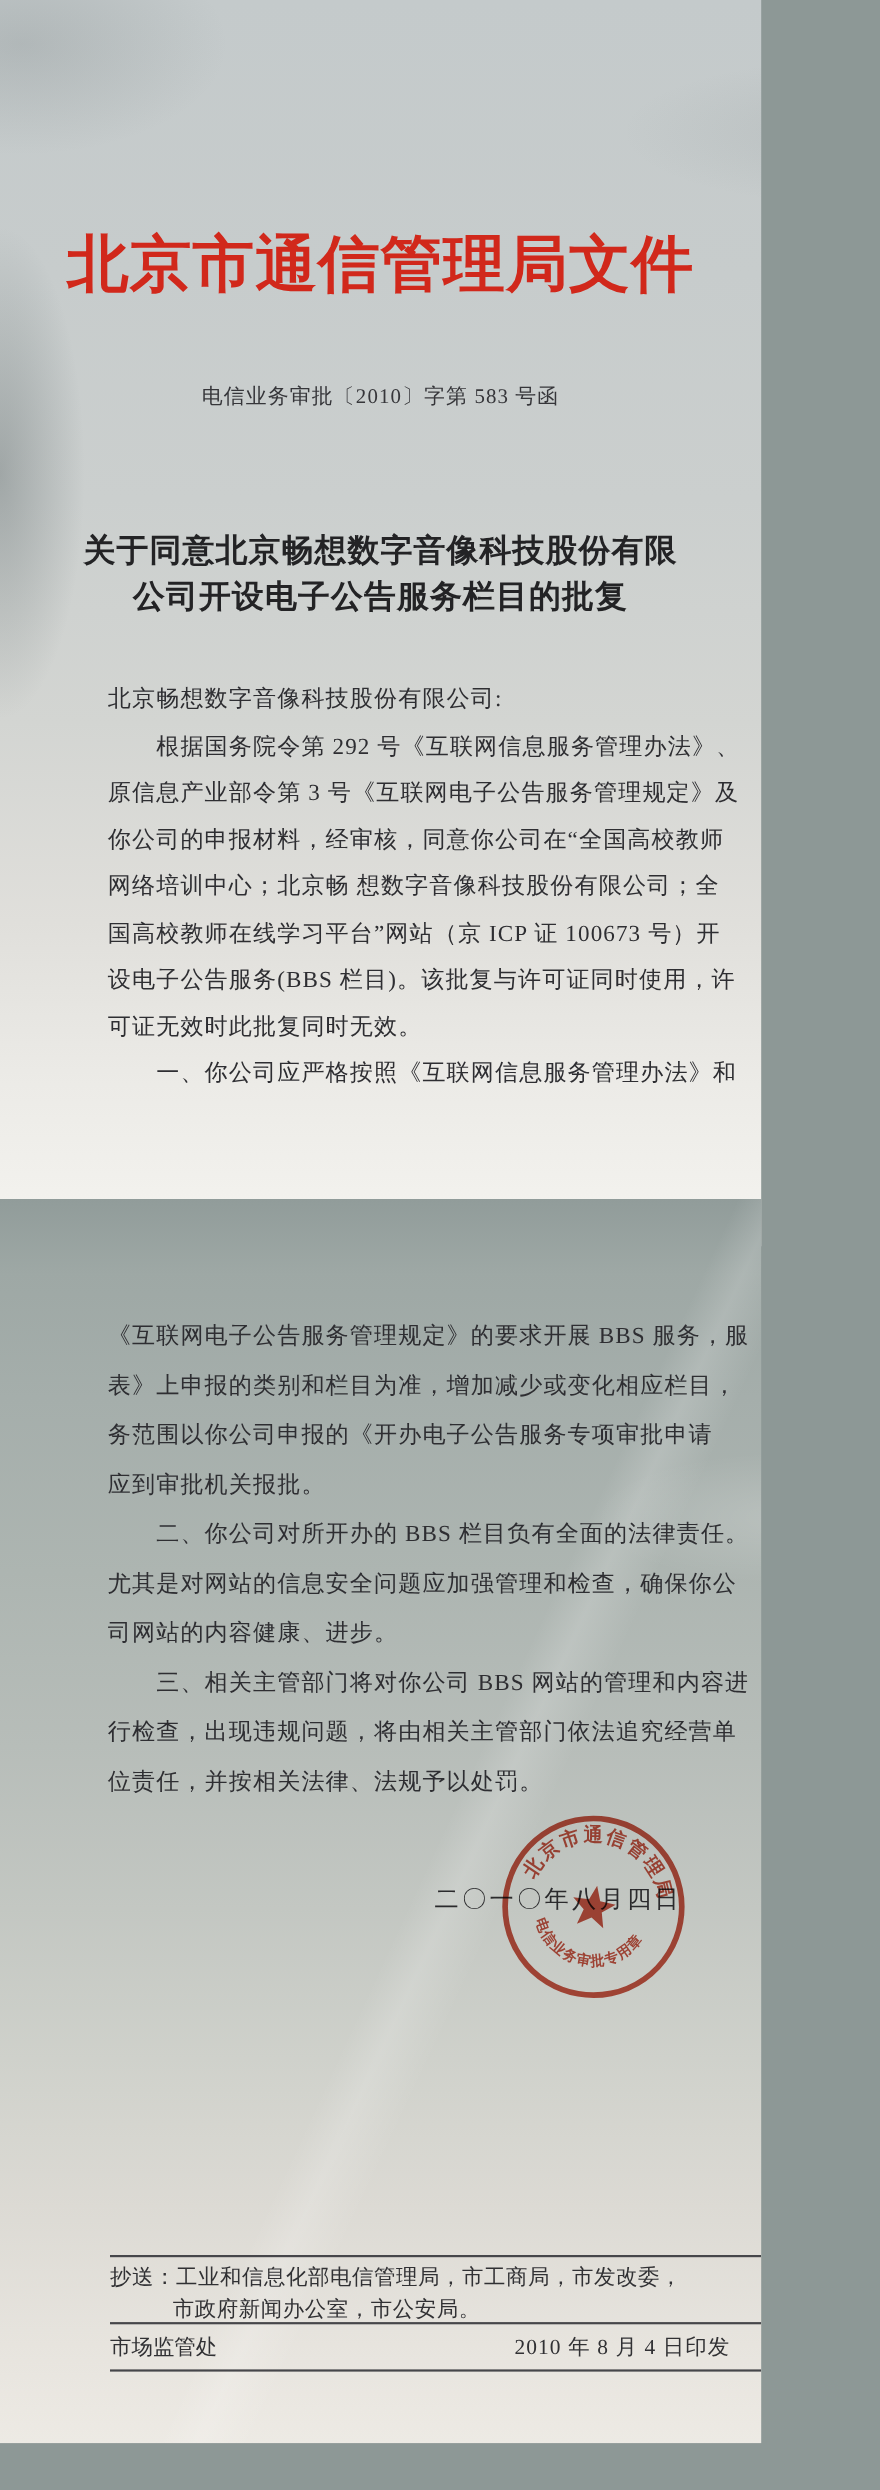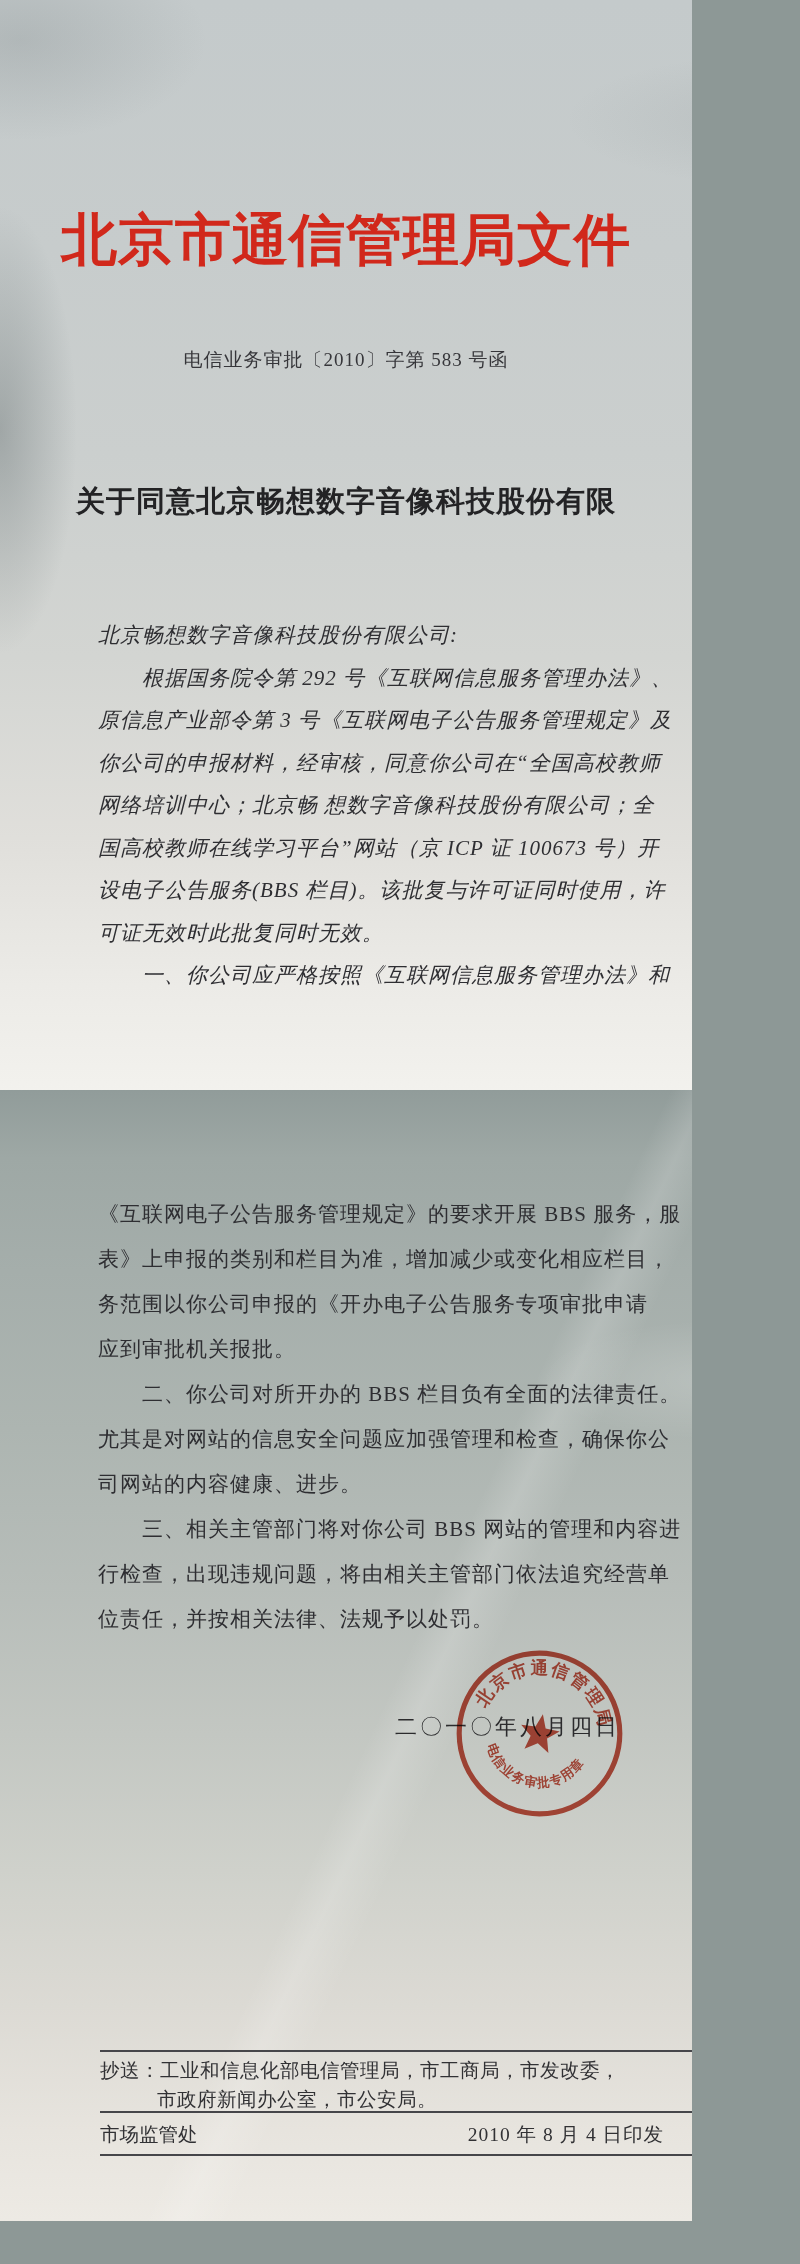--- a/index.html
+++ b/index.html
@@ -36,21 +36,21 @@
   }
   .doc-title {
     position:absolute; top:480px; left:0; width:100%;
     text-align:center; font-size:29px; font-weight:bold;
     line-height:42px; color:#232325; letter-spacing:1px;
   }
   .body-block {
     position:absolute; left:98px; width:614px;
     font-size:21px; color:#2e2e32; letter-spacing:1px; white-space:nowrap;
   }
-  #body1 { top:614px; line-height:42.5px;font-style:italic; }
+  #body1 { top:614px; line-height:42.5px; }
   #body2 { top:102px; line-height:45px; }
   .indent { text-indent:44px; }
 
   
   #page2 {
     top:1090px; height:1131px;
     background:linear-gradient(180deg,
       #919c9a 0%, #9ea8a5 6%, #a5aeab 16%, #adb5b1 30%,
       #b7bdb9 44%, #c3c7c2 57%, #cfd1cb 69%, #dcdad4 81%,
       #e7e4de 92%, #edeae4 100%);
@@ -90,20 +90,21 @@
 </head>
 <body>
 
 <div class="photo" id="page1">
   <div class="doc-header">北京市通信管理局文件</div>
 
   <div class="doc-number">电信业务审批〔2010〕字第 583 号函</div>
 
   <div class="doc-title">
     <div>关于同意北京畅想数字音像科技股份有限</div>
+    <div>公司开设电子公告服务栏目的批复</div>
   </div>
 
   <div class="body-block" id="body1">
     <div>北京畅想数字音像科技股份有限公司:</div>
     <div class="indent">根据国务院令第 292 号《互联网信息服务管理办法》、</div>
     <div>原信息产业部令第 3 号《互联网电子公告服务管理规定》及</div>
     <div>你公司的申报材料，经审核，同意你公司在“全国高校教师</div>
     <div>网络培训中心；北京畅 想数字音像科技股份有限公司；全</div>
     <div>国高校教师在线学习平台”网站（京 ICP 证 100673 号）开</div>
     <div>设电子公告服务(BBS 栏目)。该批复与许可证同时使用，许</div>

